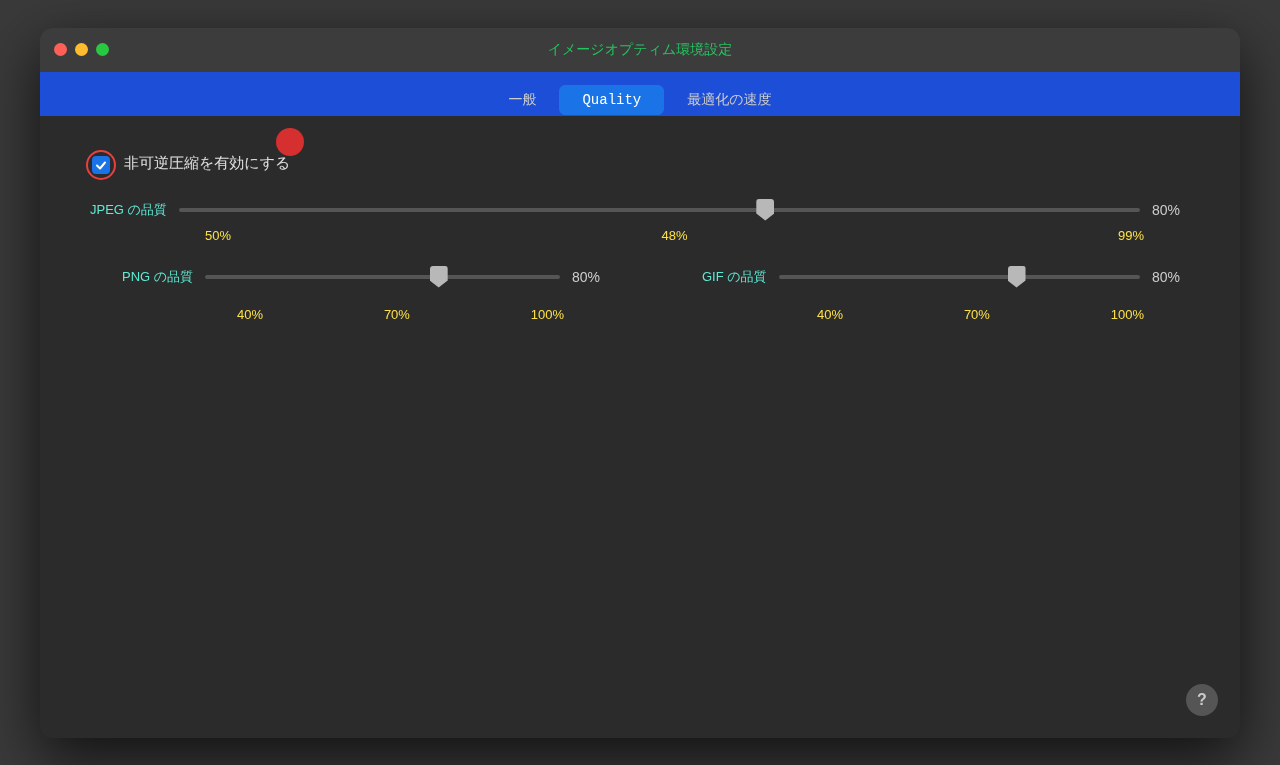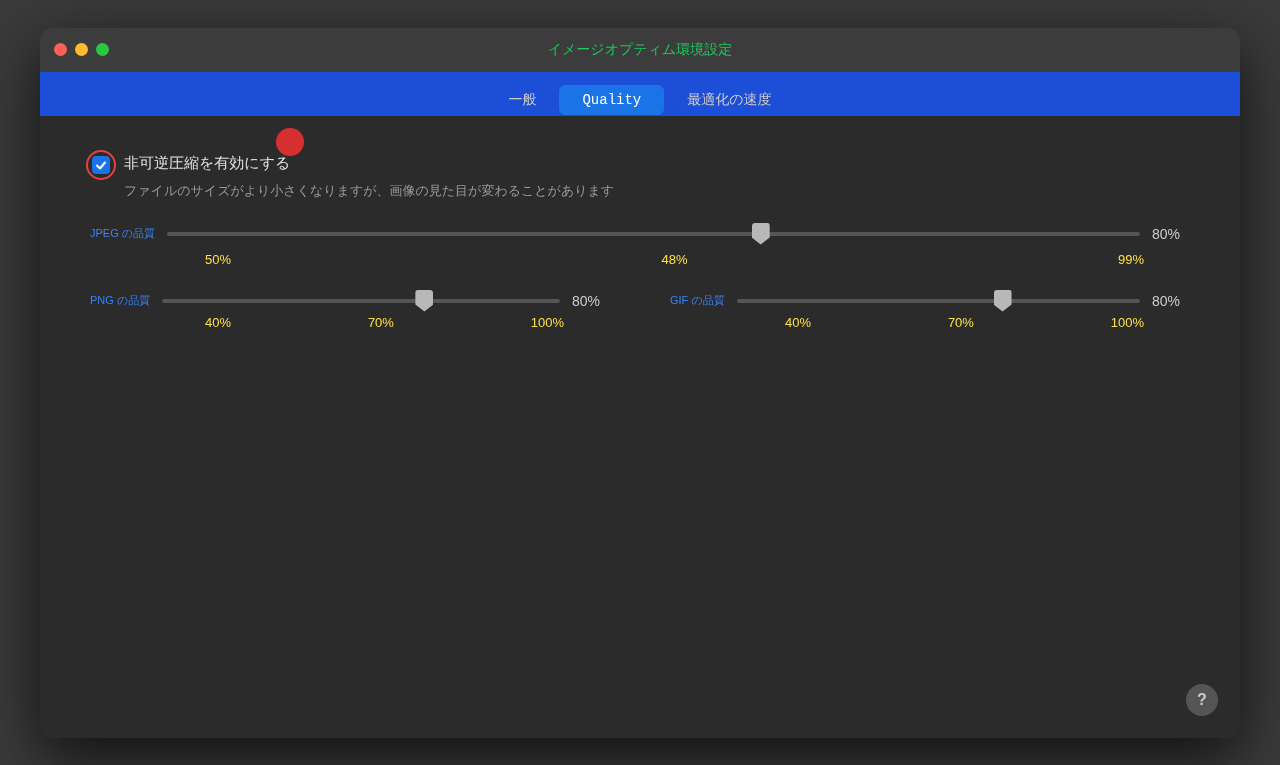--- a/index.html
+++ b/index.html
@@ -163,32 +163,33 @@
 
     .slider-row-half {
       display: flex;
       gap: 60px;
     }
 
     .slider-group {
       flex: 1;
       display: flex;
       flex-direction: column;
-      gap: 2px;
+      gap: 18px;
+      margin-left: 32px;
     }
 
     .slider-header {
       display: flex;
       align-items: center;
       gap: 12px;
     }
 
     .slider-label {
-      font-size: 11px;
-      color: #3b82f6;
+      font-size: 13px;
+      color: #5eead4;
       white-space: nowrap;
     }
 
     .slider-value {
       font-size: 14px;
       color: #cccccc;
       min-width: 38px;
     }
 
     .slider-percent-label {
@@ -276,21 +277,20 @@
           </div>
         </div>
         <span class="lossy-label">非可逆圧縮を有効にする</span>
 
         <div style="position:relative; margin-left:-30px; margin-top:-30px; pointer-events:none;">
           <svg width="36" height="36" viewBox="0 0 36 36">
             <circle cx="18" cy="18" r="14" fill="#e83030" opacity="0.9"></circle>
           </svg>
         </div>
       </div>
-      <div class="lossy-desc">ファイルのサイズがより小さくなりますが、画像の見た目が変わることがあります</div>
     </div>
 
     <div class="slider-row-full">
       <div class="slider-header">
         <span class="slider-label">JPEG の品質</span>
         <div class="range-wrapper">
           <input type="range" min="50" max="99" value="80" style="width: 100%;">
         </div>
         <span class="slider-value">80%</span>
       </div>

